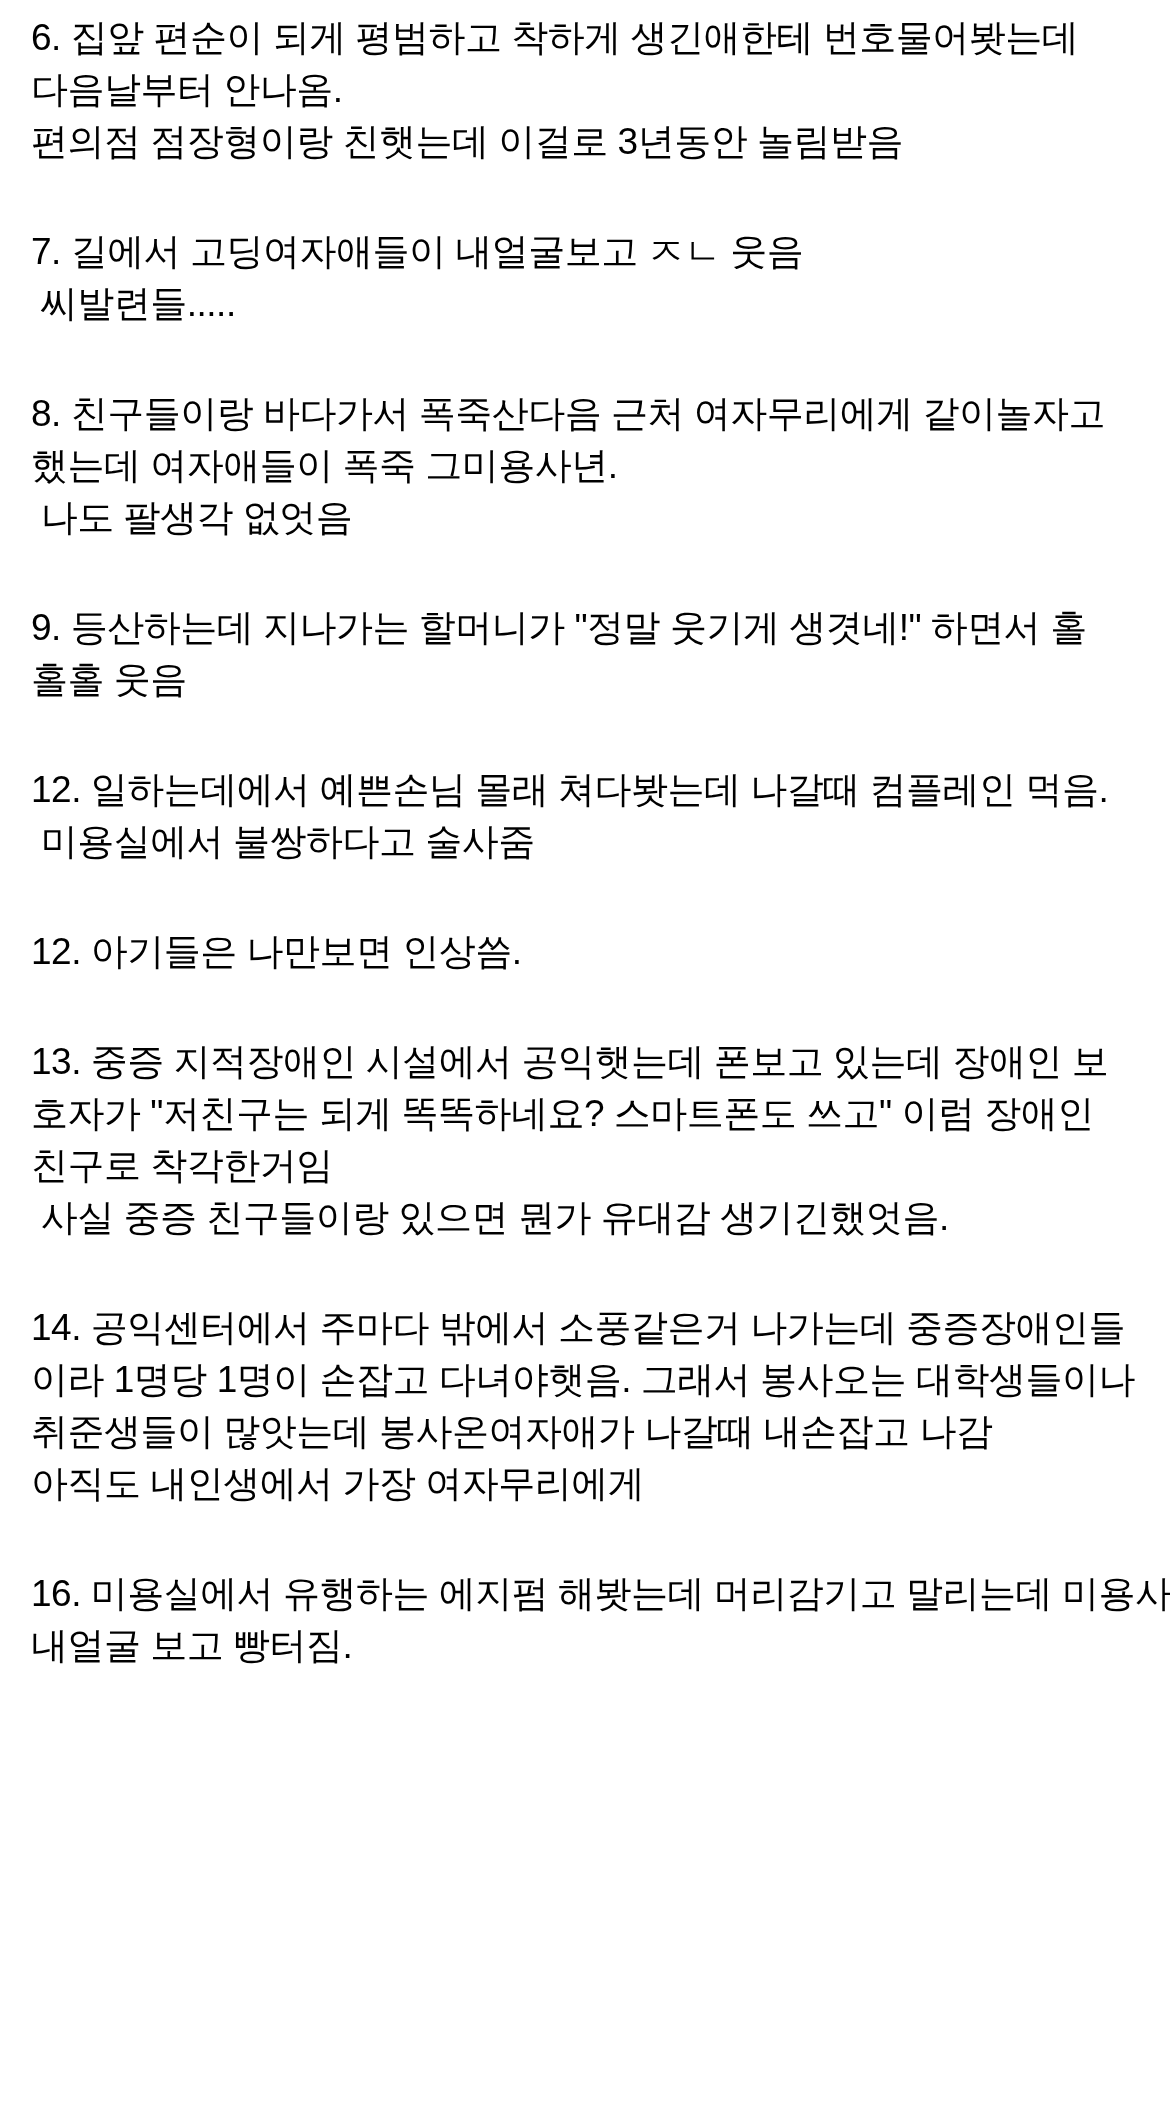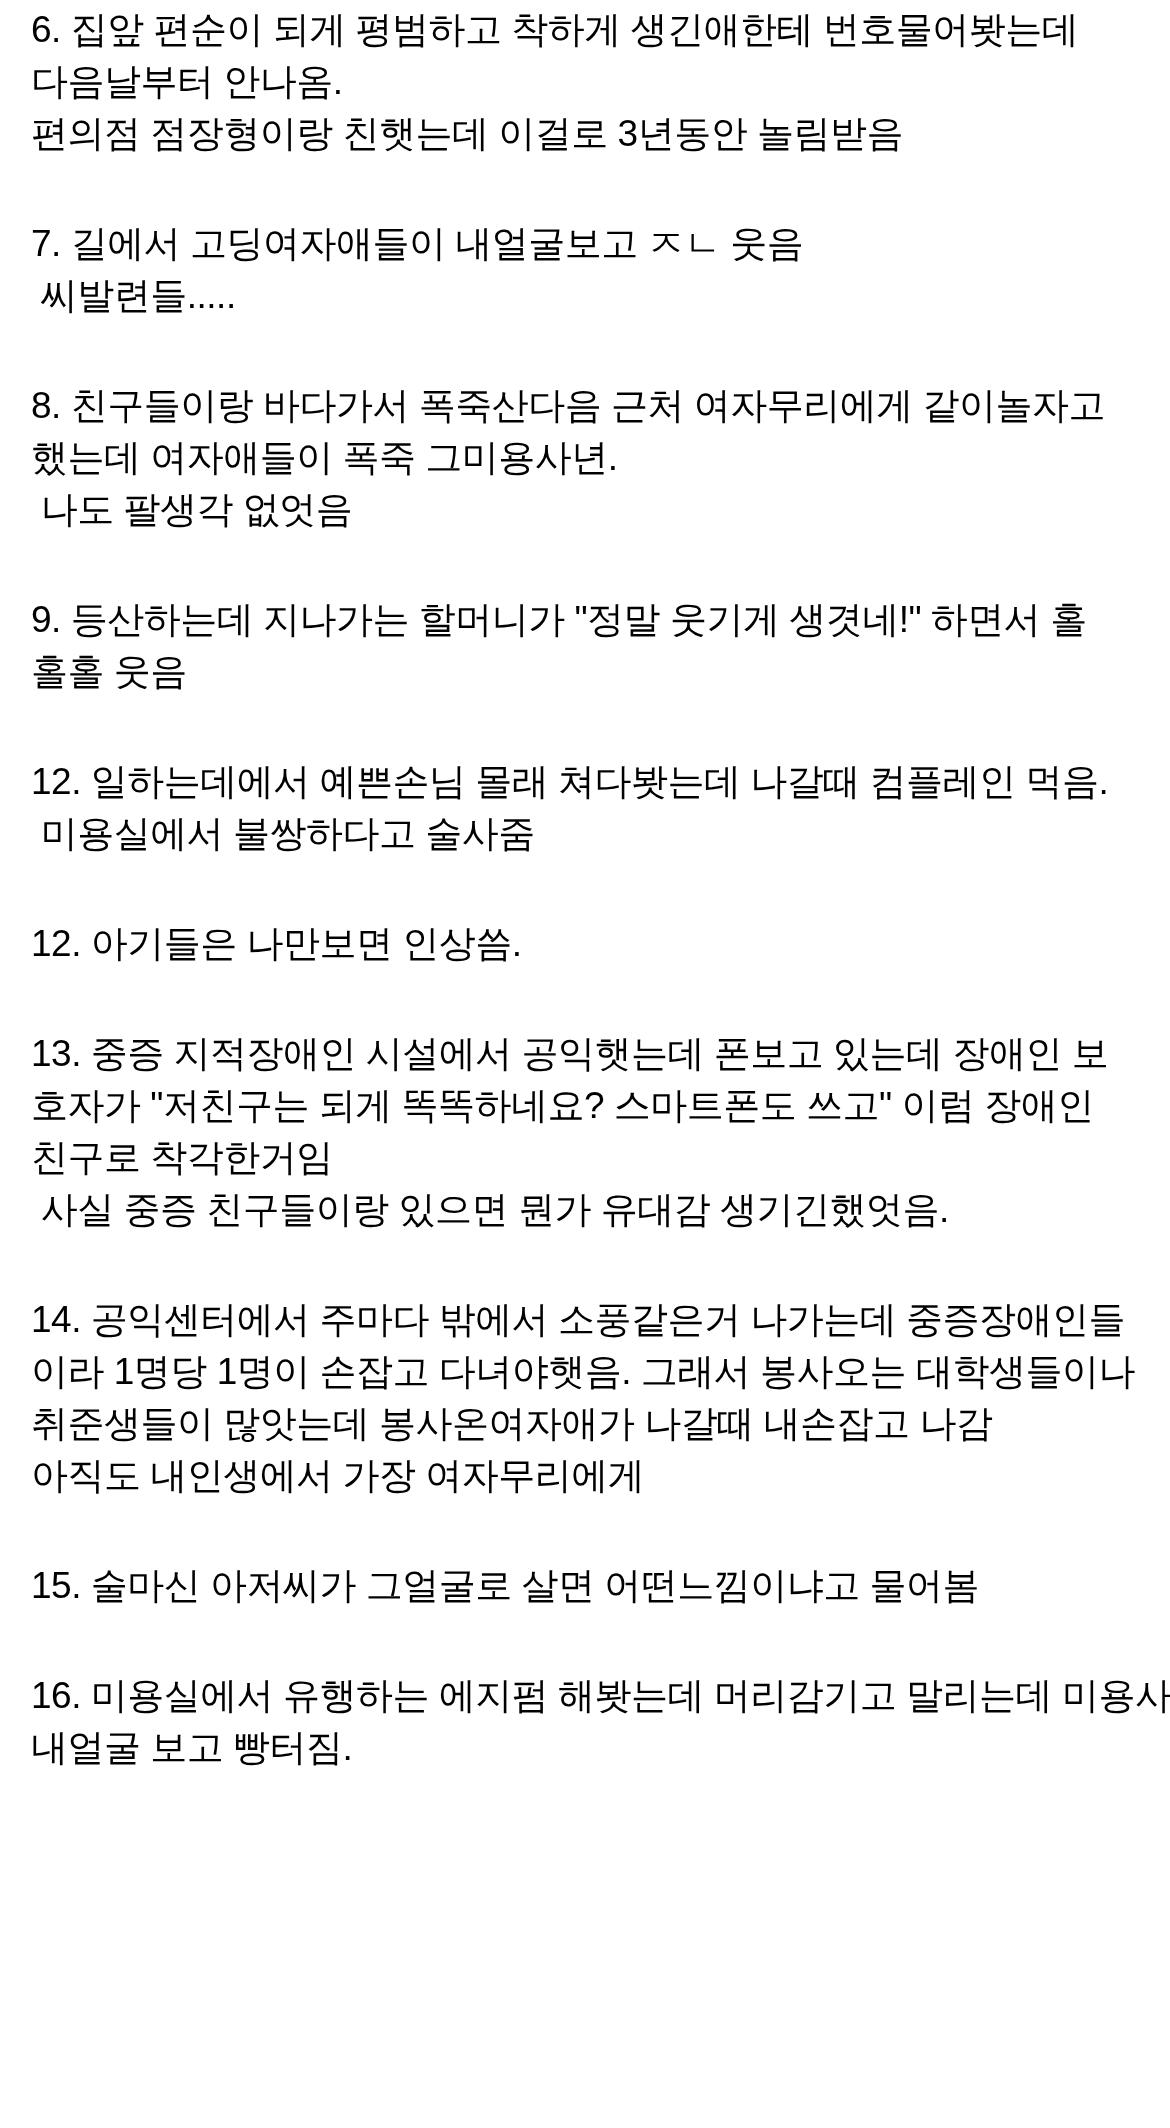--- a/index.html
+++ b/index.html
@@ -6,21 +6,21 @@
     margin: 0;
     padding: 0;
     background: #ffffff;
   }
   .page {
     position: relative;
     width: 1170px;
     height: 2128px;
     box-sizing: border-box;
     background: #ffffff;
-    padding: 4px 28px 0 31px;
+    padding: 12px 28px 0 31px;
     overflow: hidden;
     font-family: "Liberation Sans", "DejaVu Sans", sans-serif;
   }
   .story-item {
     margin: 0 0 58px 0;
   }
   .story-item:last-child {
     margin-bottom: 0;
   }
   .text-line {
@@ -76,22 +76,19 @@
     <div class="text-line"> 사실 중증 친구들이랑 있으면 뭔가 유대감 생기긴했엇음.</div>
   </div>
 
   <div class="story-item">
     <div class="text-line">14. 공익센터에서 주마다 밖에서 소풍같은거 나가는데 중증장애인들</div>
     <div class="text-line">이라 1명당 1명이 손잡고 다녀야햇음. 그래서 봉사오는 대학생들이나</div>
     <div class="text-line">취준생들이 많앗는데 봉사온여자애가 나갈때 내손잡고 나감</div>
     <div class="text-line">아직도 내인생에서 가장 여자무리에게</div>
   </div>
 
-  <div class="story-item">
-    <div class="text-line">15. 술마신 아저씨가 그얼굴로 살면 어떤느낌이냐고 물어봄</div>
-  </div>
 
   <div class="story-item">
     <div class="text-line">16. 미용실에서 유행하는 에지펌 해봣는데 머리감기고 말리는데 미용사</div>
     <div class="text-line">내얼굴 보고 빵터짐.</div>
   </div>
 
 </div>
 
 </body></html>

